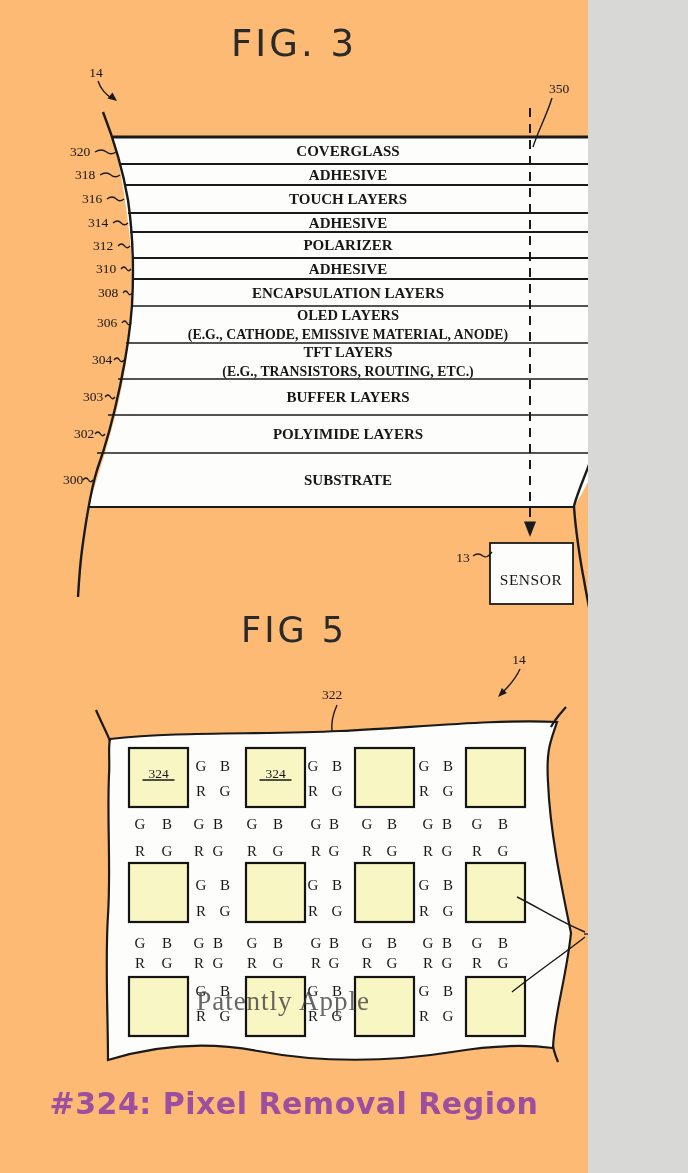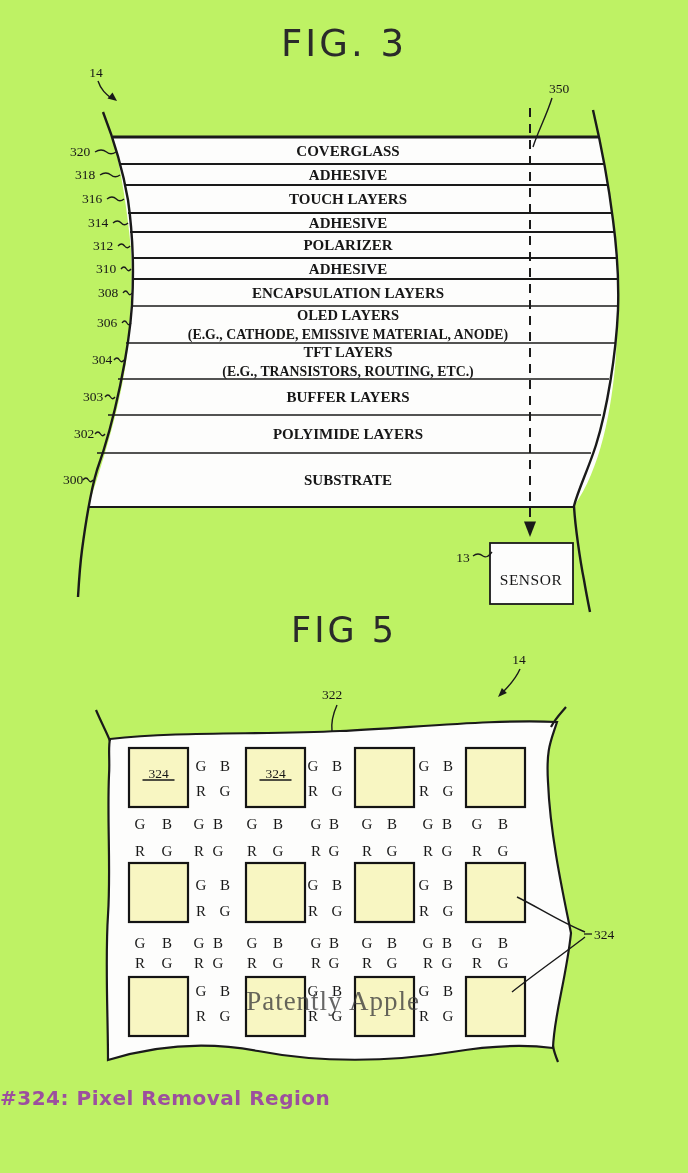--- a/index.html
+++ b/index.html
@@ -1,26 +1,26 @@
 <!DOCTYPE html>
 <html><head>
 <meta charset="utf-8">
 <style>
   html,body{margin:0;padding:0;background:#d8d8d6;}
-  .page{position:relative;width:688px;height:1173px;background:#bef264;overflow:hidden;
+  .page{position:relative;width:588px;height:1173px;background:#fdba74;overflow:hidden;
         font-family:"Liberation Serif",serif;}
   .fig-title{position:absolute;width:100%;text-align:center;
         font-family:"DejaVu Sans",sans-serif;color:#2a2a2a;letter-spacing:3px;}
   #fig3-title{top:22px;font-size:37px;}
   #fig5-title{top:610px;font-size:35px;}
   .watermark{position:absolute;top:986px;left:50%;transform:translateX(-50%);margin-left:-11px;
         font-family:Liberation Serif, serif;font-size:27px;color:#3c3c3c;opacity:.78;
         letter-spacing:1px;white-space:nowrap;z-index:5;}
-  .caption{position:absolute;top:1086px;width:100%;
-        font-family:"DejaVu Sans",sans-serif;font-weight:bold;font-size:20px;color:#9c4f9e;
+  .caption{position:absolute;top:1086px;width:100%;text-align:center;
+        font-family:"DejaVu Sans",sans-serif;font-weight:bold;font-size:30px;color:#9c4f9e;
         letter-spacing:.5px;}
   svg#figsvg{position:absolute;left:0;top:0;}
   .ser{font-family:"Liberation Serif","DejaVu Serif",serif;fill:#171717;}
   .bold{font-weight:bold;}
   .ctr{text-anchor:middle;}
   .vmid{dominant-baseline:central;}
   .ink{stroke:#1a1a1a;fill:none;}
 </style>
 </head>
 <body>

